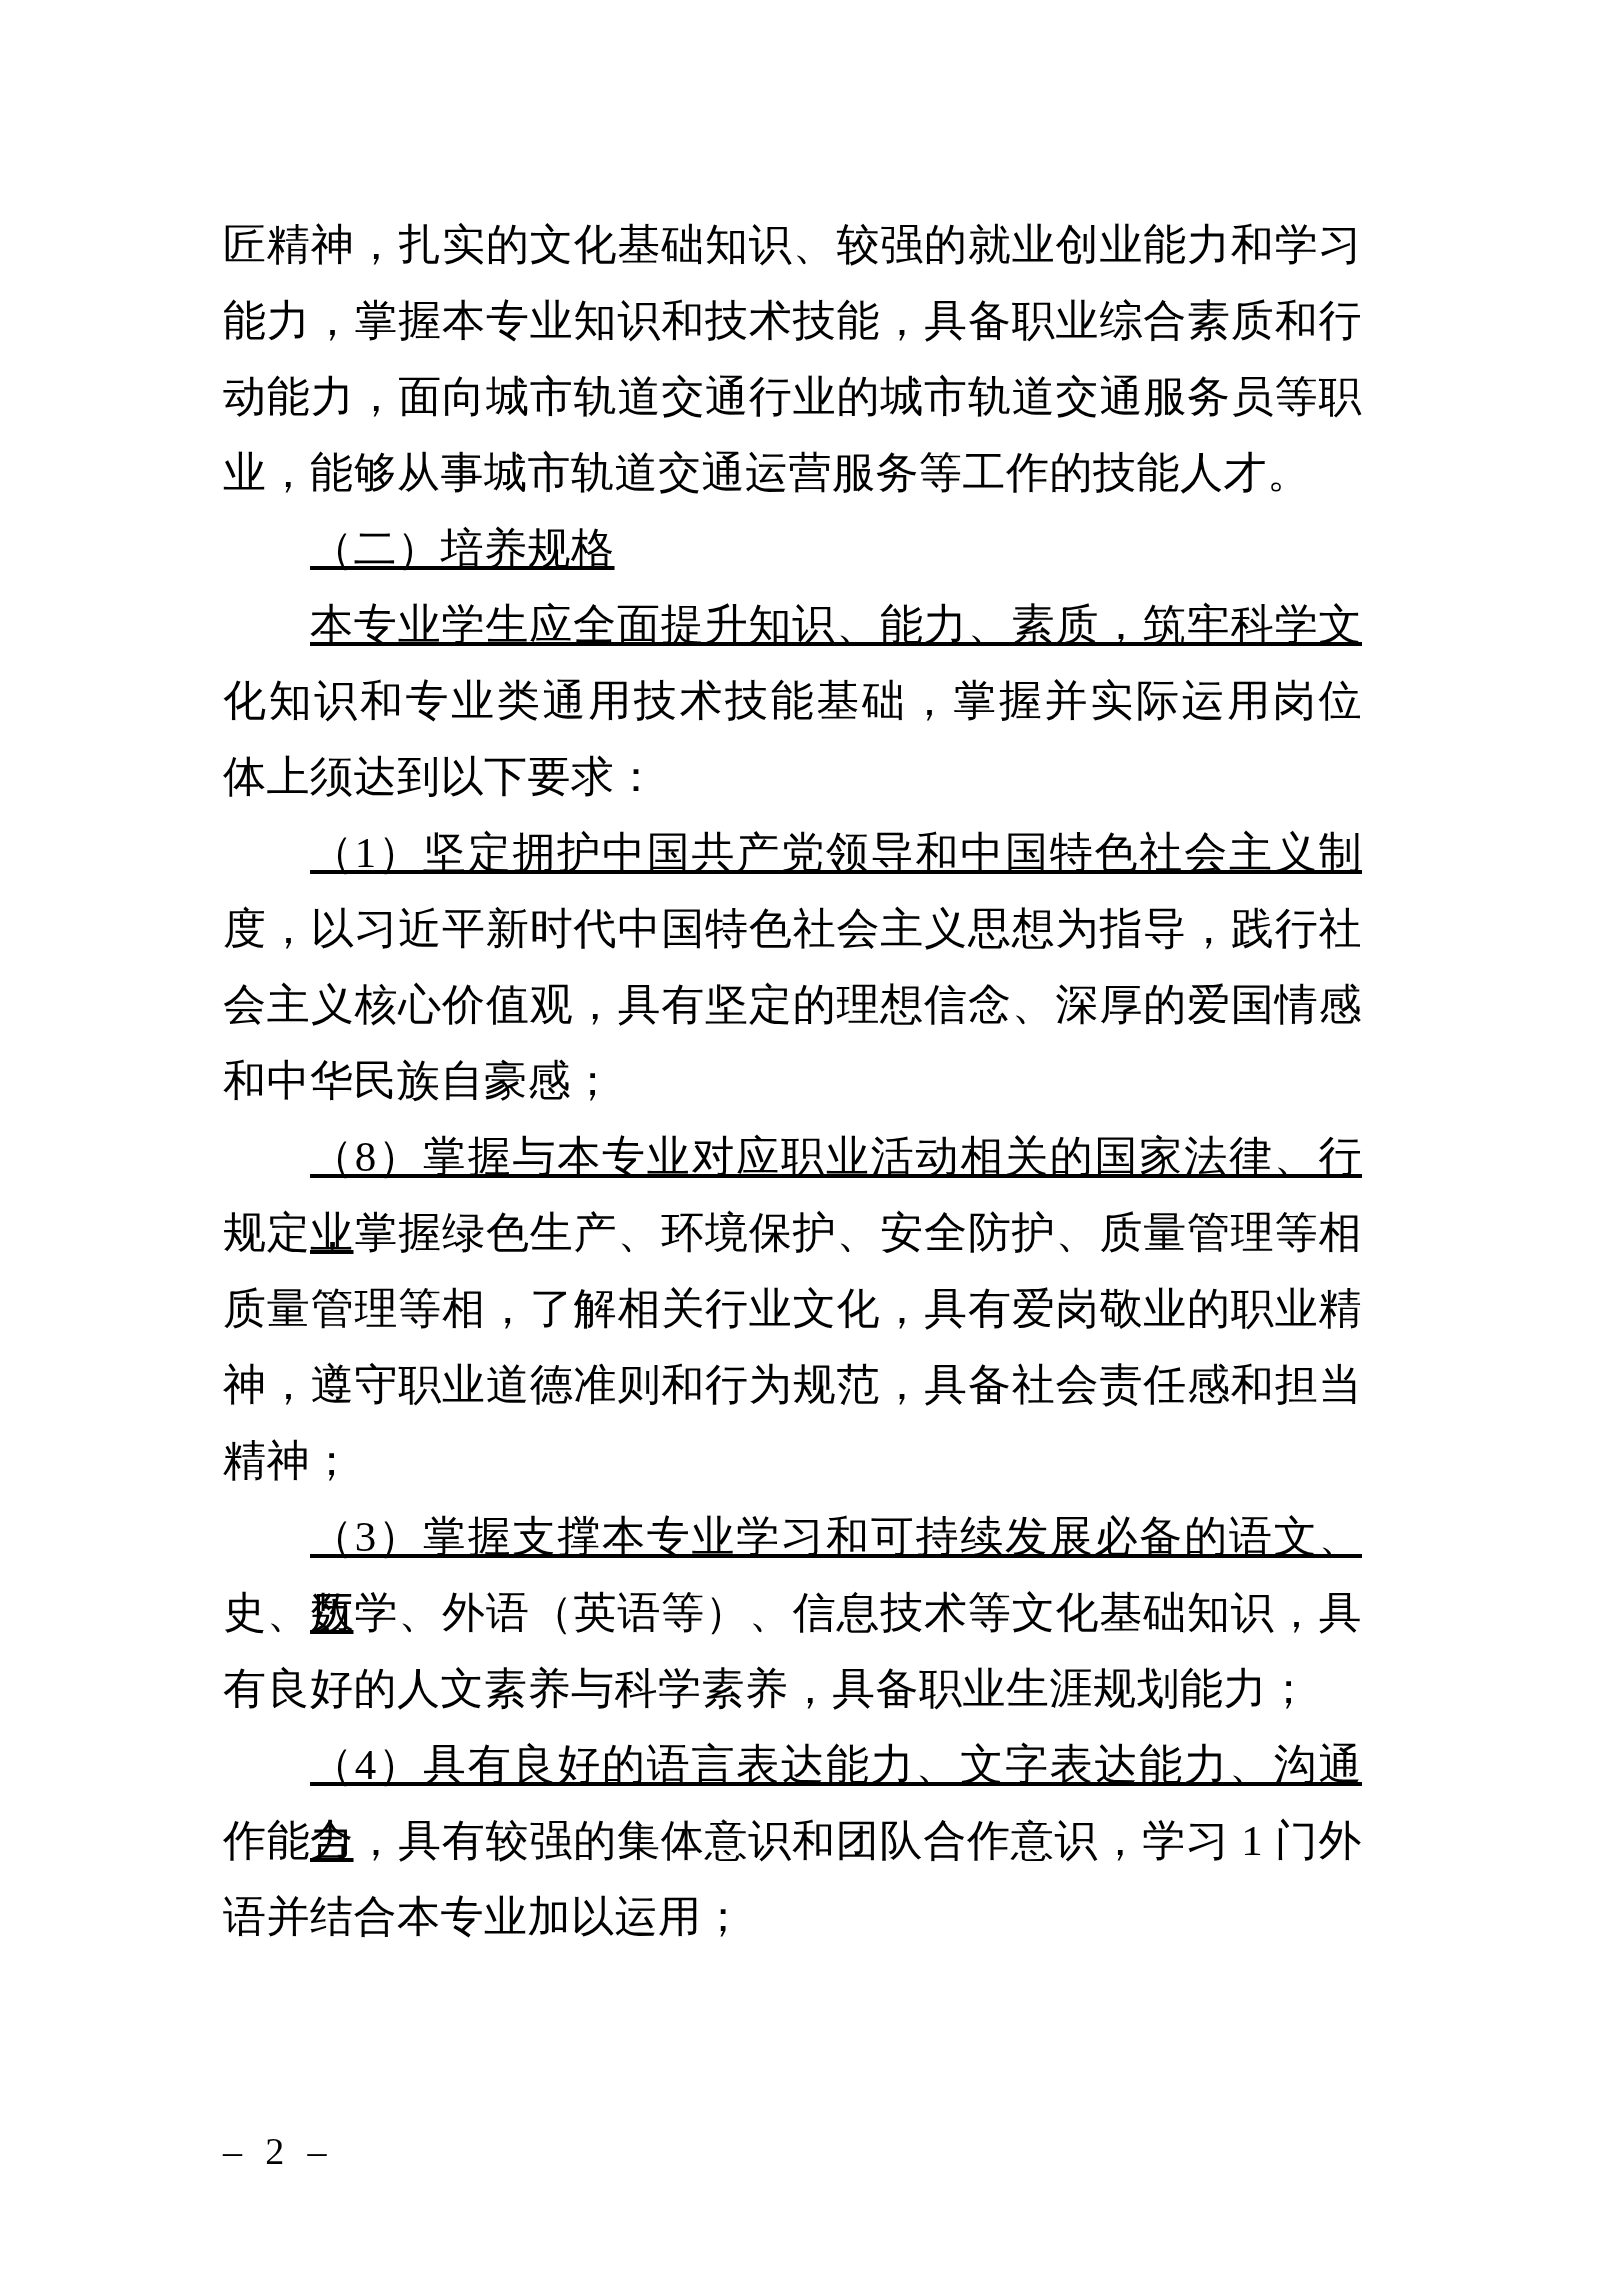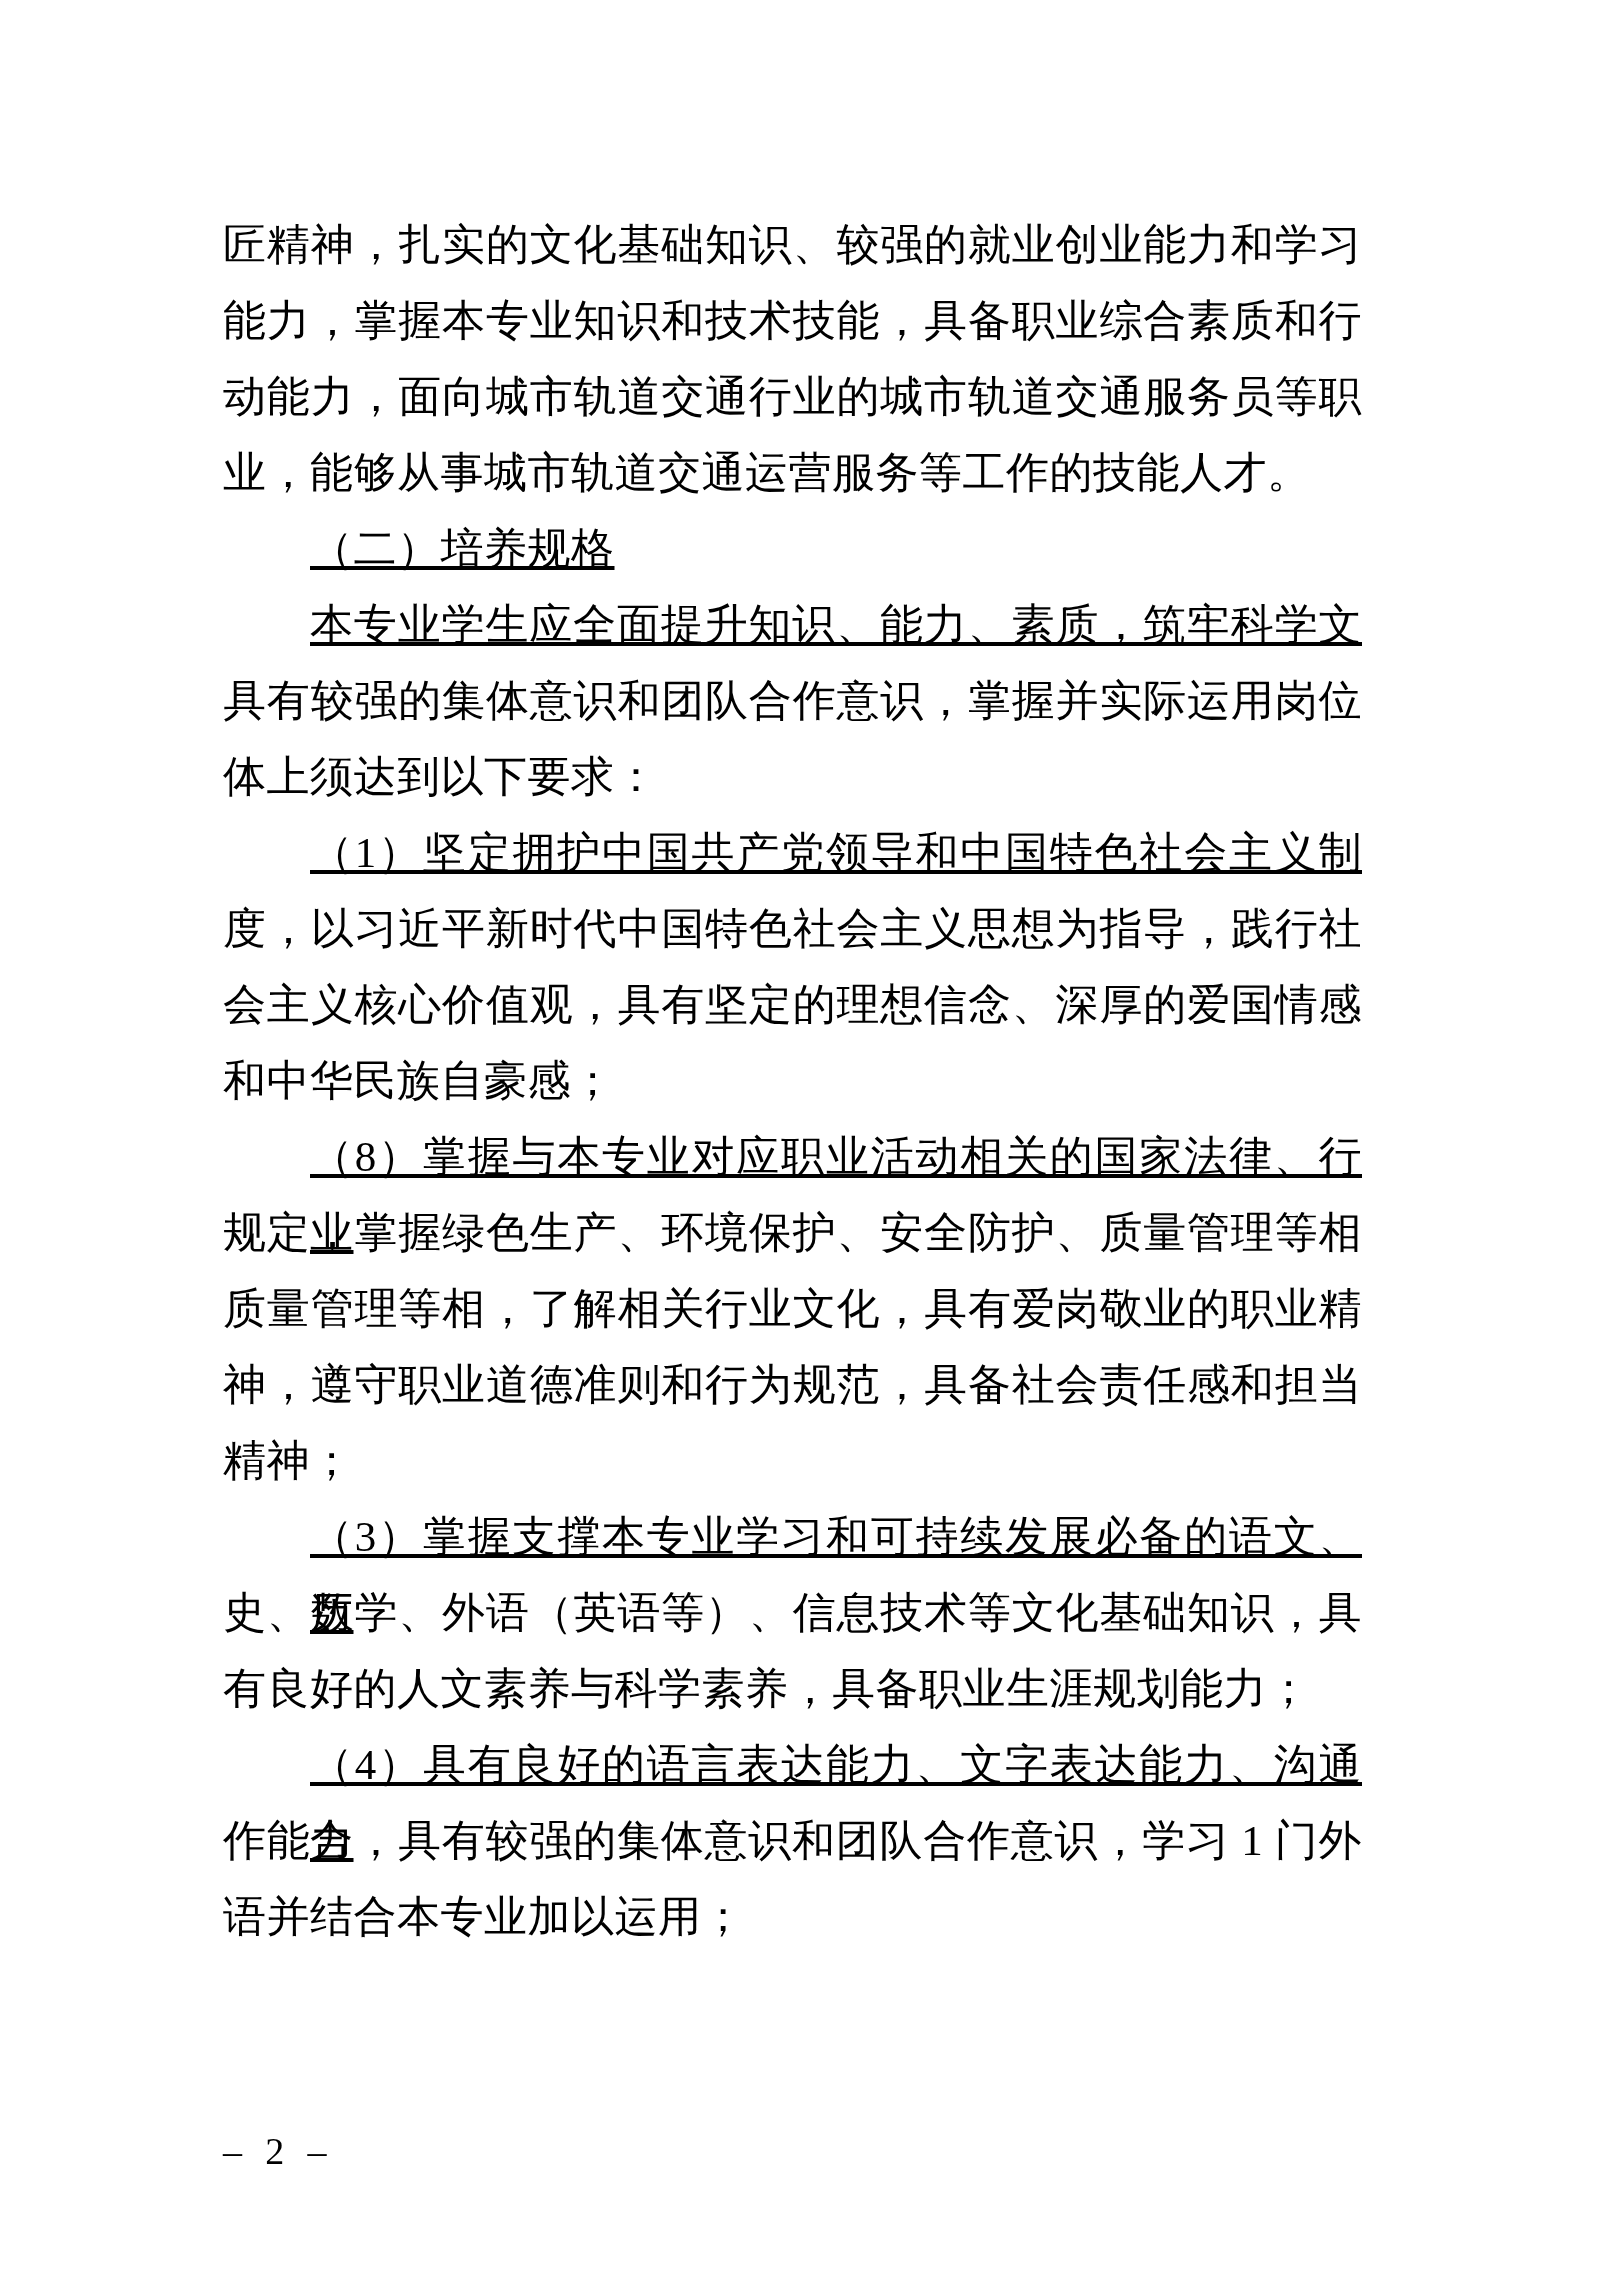--- a/index.html
+++ b/index.html
@@ -62,21 +62,21 @@
         <div class="line fill">匠精神，扎实的文化基础知识、较强的就业创业能力和学习</div>
         <div class="line fill">能力，掌握本专业知识和技术技能，具备职业综合素质和行</div>
         <div class="line fill">动能力，面向城市轨道交通行业的城市轨道交通服务员等职</div>
         <div class="line">业，能够从事城市轨道交通运营服务等工作的技能人才。</div>
       </div>
       <div>
         <div class="line indent">（二）培养规格</div>
       </div>
       <div>
         <div class="line indent fill">本专业学生应全面提升知识、能力、素质，筑牢科学文</div>
-        <div class="line fill">具有较强的集体意识和团队合作意识，掌握并实际运用岗位</div>
+        <div class="line fill">化知识和专业类通用技术技能基础，掌握并实际运用岗位</div>
         <div class="line">体上须达到以下要求：</div>
       </div>
       <div>
         <div class="line indent fill">（1）坚定拥护中国共产党领导和中国特色社会主义制</div>
         <div class="line fill">度，以习近平新时代中国特色社会主义思想为指导，践行社</div>
         <div class="line fill">会主义核心价值观，具有坚定的理想信念、深厚的爱国情感</div>
         <div class="line">和中华民族自豪感；</div>
       </div>
       <div>
         <div class="line indent fill">（8）掌握与本专业对应职业活动相关的国家法律、行业</div>

